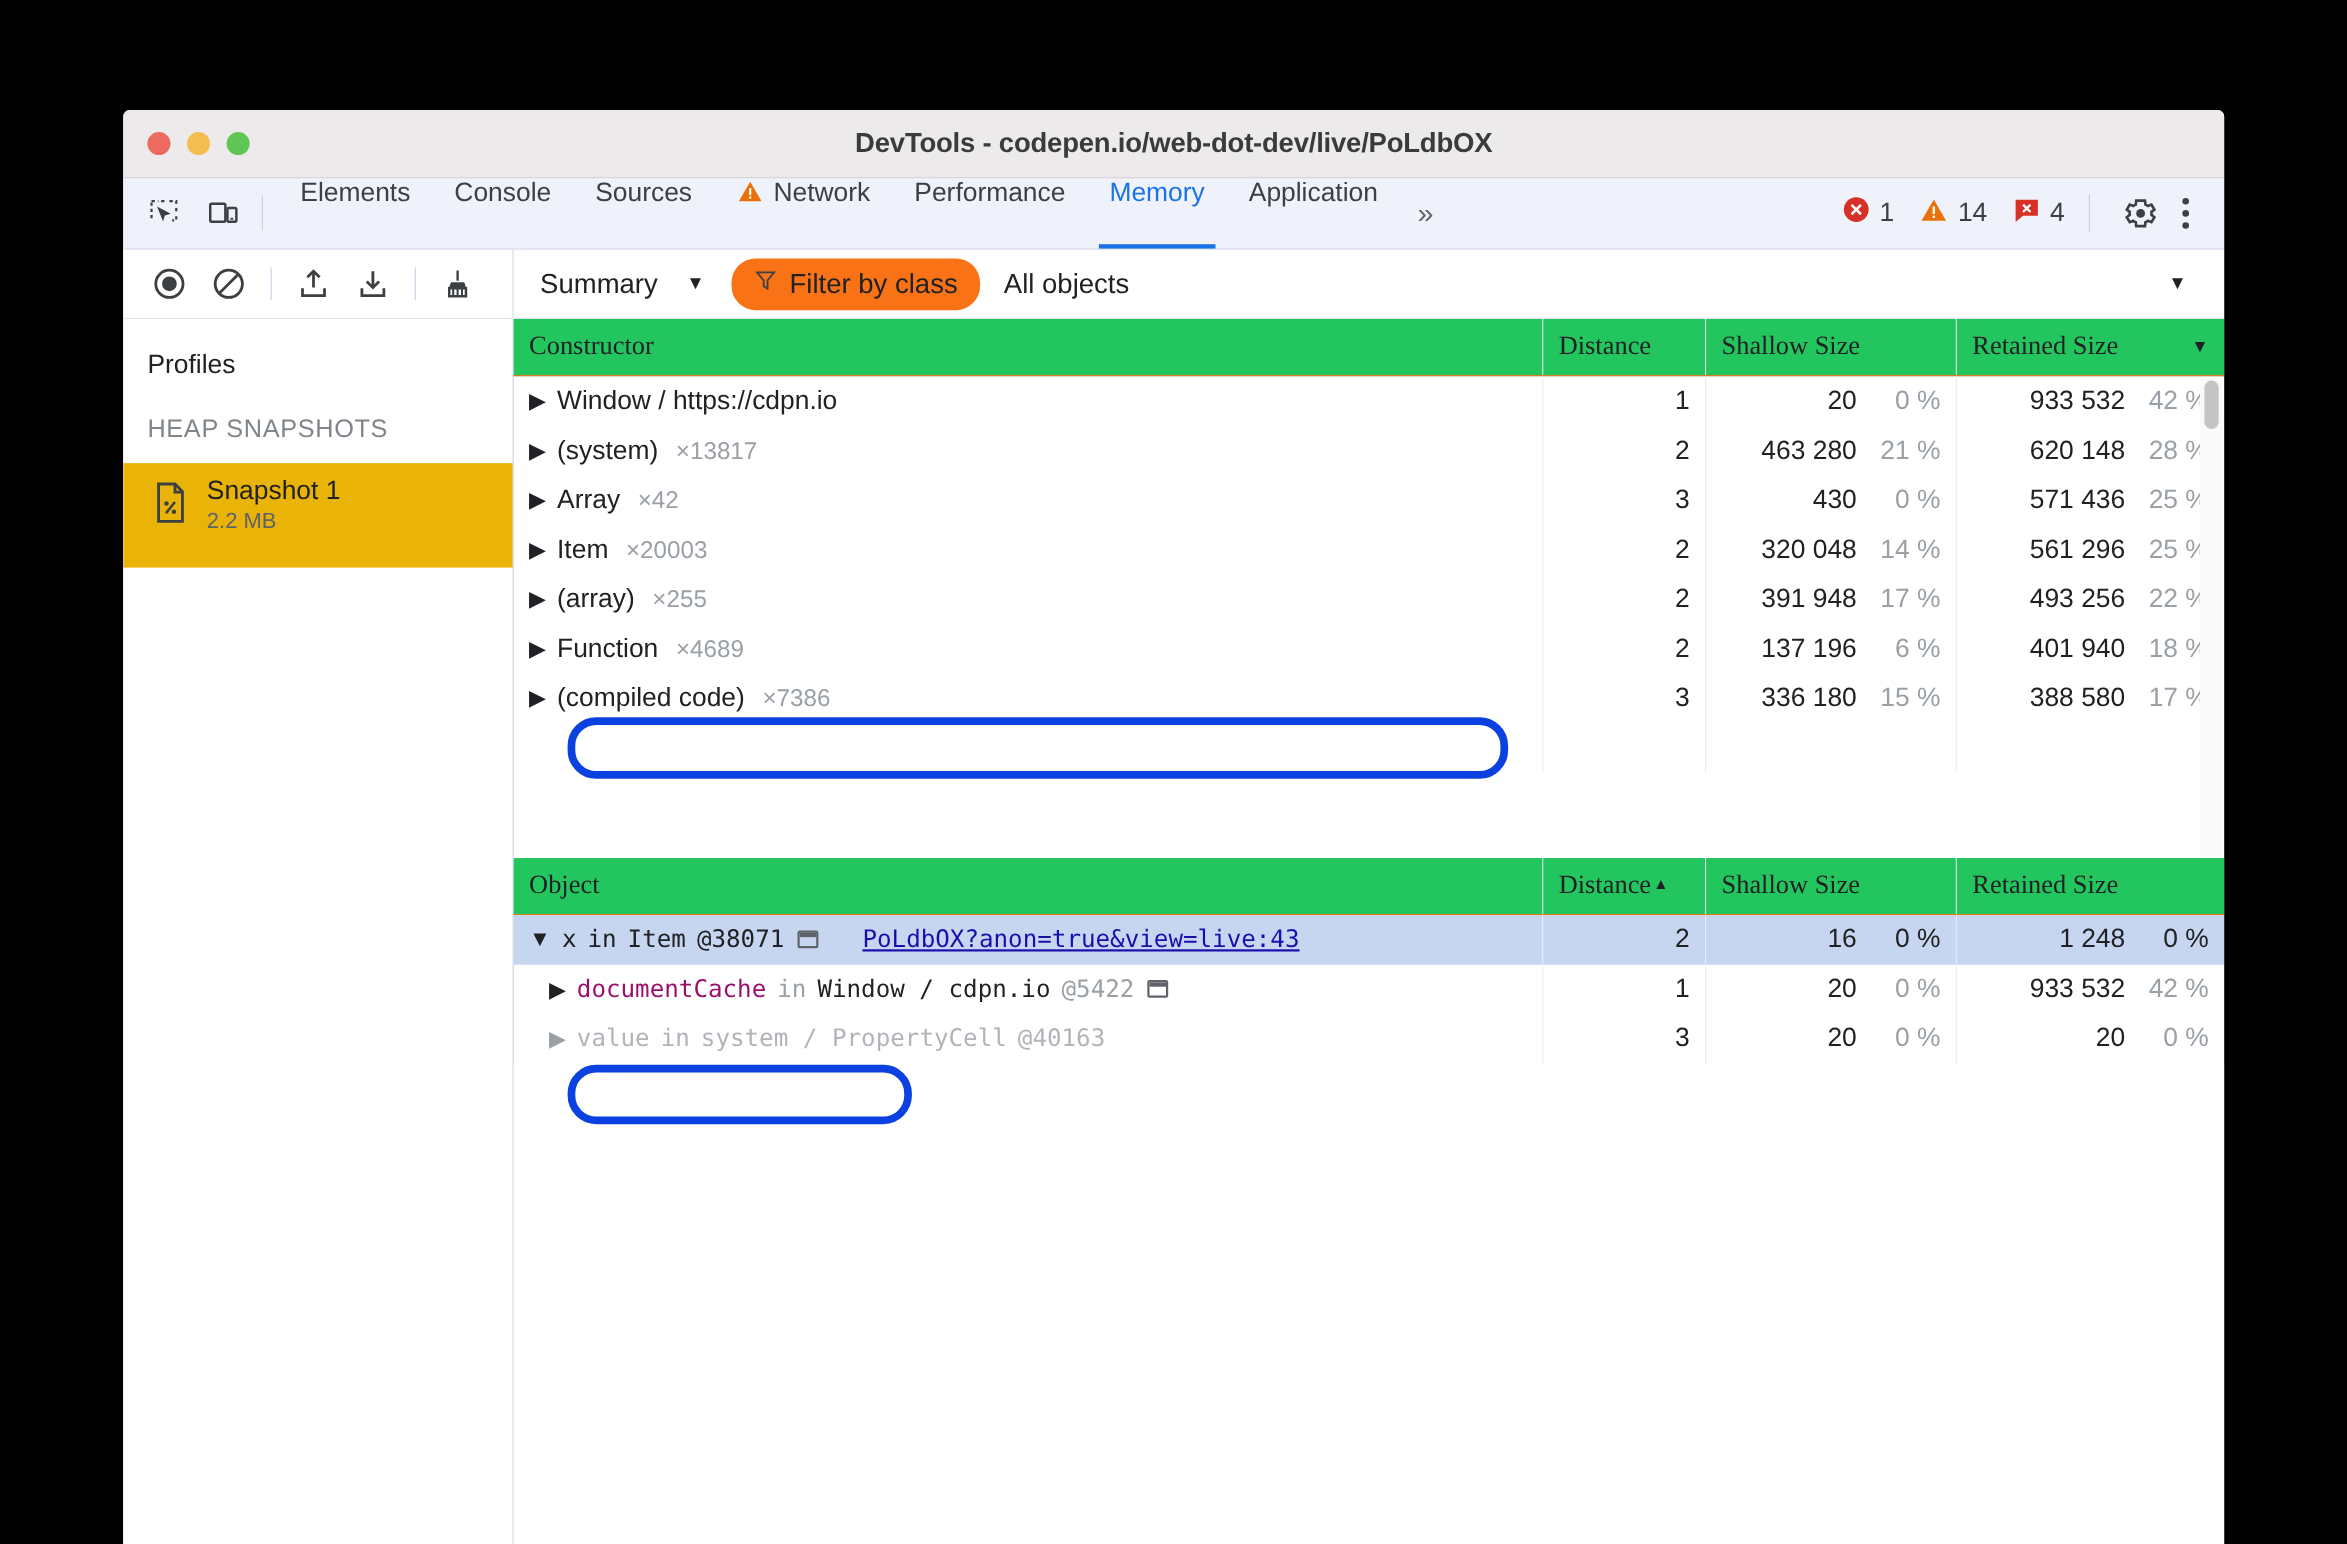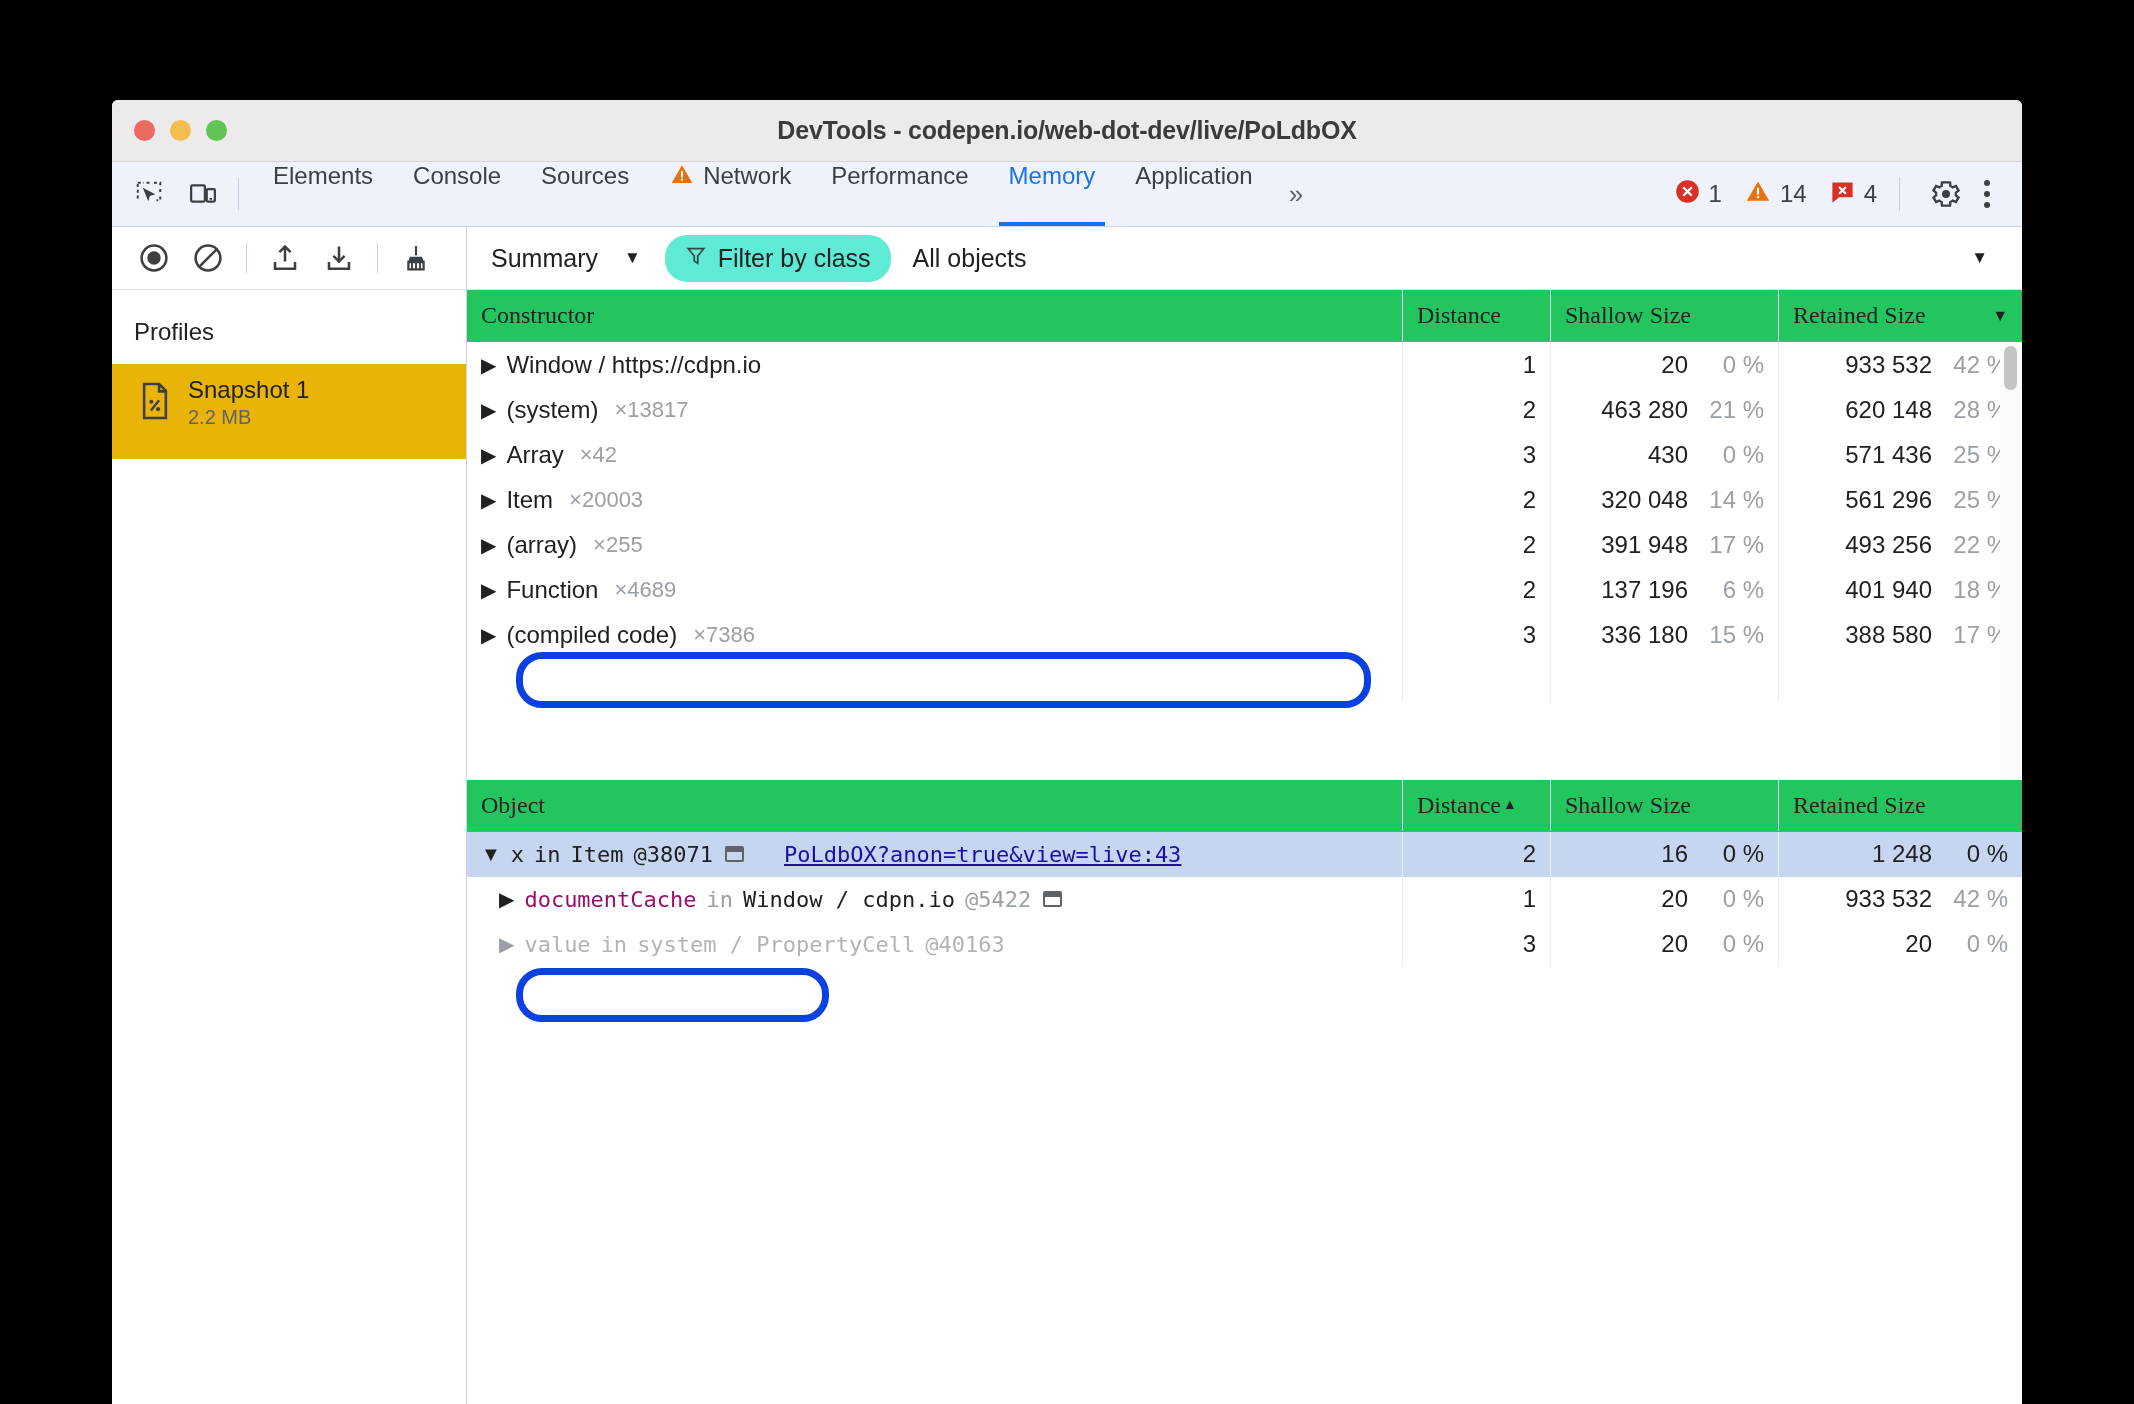--- a/index.html
+++ b/index.html
@@ -119,21 +119,21 @@
     padding-left: 10px;
   }
   .select-lite {
     display: flex; align-items: center; gap: 26px;
     font-size: 25px; color: #202124;
     padding: 0 14px; cursor: pointer;
   }
   .caret { font-size: 17px; color: #202124; }
   .pill {
     display: flex; align-items: center; gap: 11px;
-    background: #5eead4; border-radius: 22px;
+    background: #f97316; border-radius: 22px;
     padding: 9px 20px; margin-left: 10px;
     font-size: 25px; color: #202124; cursor: pointer;
   }
   .allobj { font-size: 25px; color: #202124; margin-left: 22px; cursor: pointer; }
   .caret-right { margin-left: auto; padding-right: 34px; font-size: 17px; color: #202124; cursor: pointer; }
 
   
   .grid { flex: 1; display: flex; flex-direction: column; min-height: 0; position: relative; }
   .grid-head {
     display: flex; background: #22c55e;
@@ -372,20 +372,21 @@
         <span class="sb-icon">
           <svg width="32" height="32" viewBox="0 0 24 24">
             <path d="M11.2 3h1.6v7h-1.6z" fill="#3c4043"></path>
             <path d="M7.5 11h9l1.2 3.2H6.3z" fill="#3c4043"></path>
             <path d="M6.3 15h11.4v5.5H6.3z" fill="none" stroke="#3c4043" stroke-width="1.7"></path>
             <path d="M9 15v5.5M12 15v5.5M15 15v5.5" stroke="#3c4043" stroke-width="1.4"></path>
           </svg>
         </span>
       </div>
       <div class="sb-title">Profiles</div>
+      <div class="sb-group">HEAP SNAPSHOTS</div>
       <div class="snap-item">
         <span>
           <svg width="34" height="38" viewBox="0 0 24 28">
             <path d="M4 1.5h11l5 5v20H4z" fill="none" stroke="#3c4043" stroke-width="1.9"></path>
             <path d="M15 1.7v5.2h5" fill="none" stroke="#3c4043" stroke-width="1.9"></path>
             <circle cx="9.3" cy="14.5" r="1.5" fill="#3c4043"></circle>
             <circle cx="14.3" cy="20" r="1.5" fill="#3c4043"></circle>
             <path d="M15 13.5l-6 7.5" stroke="#3c4043" stroke-width="1.7"></path>
           </svg>
         </span>

